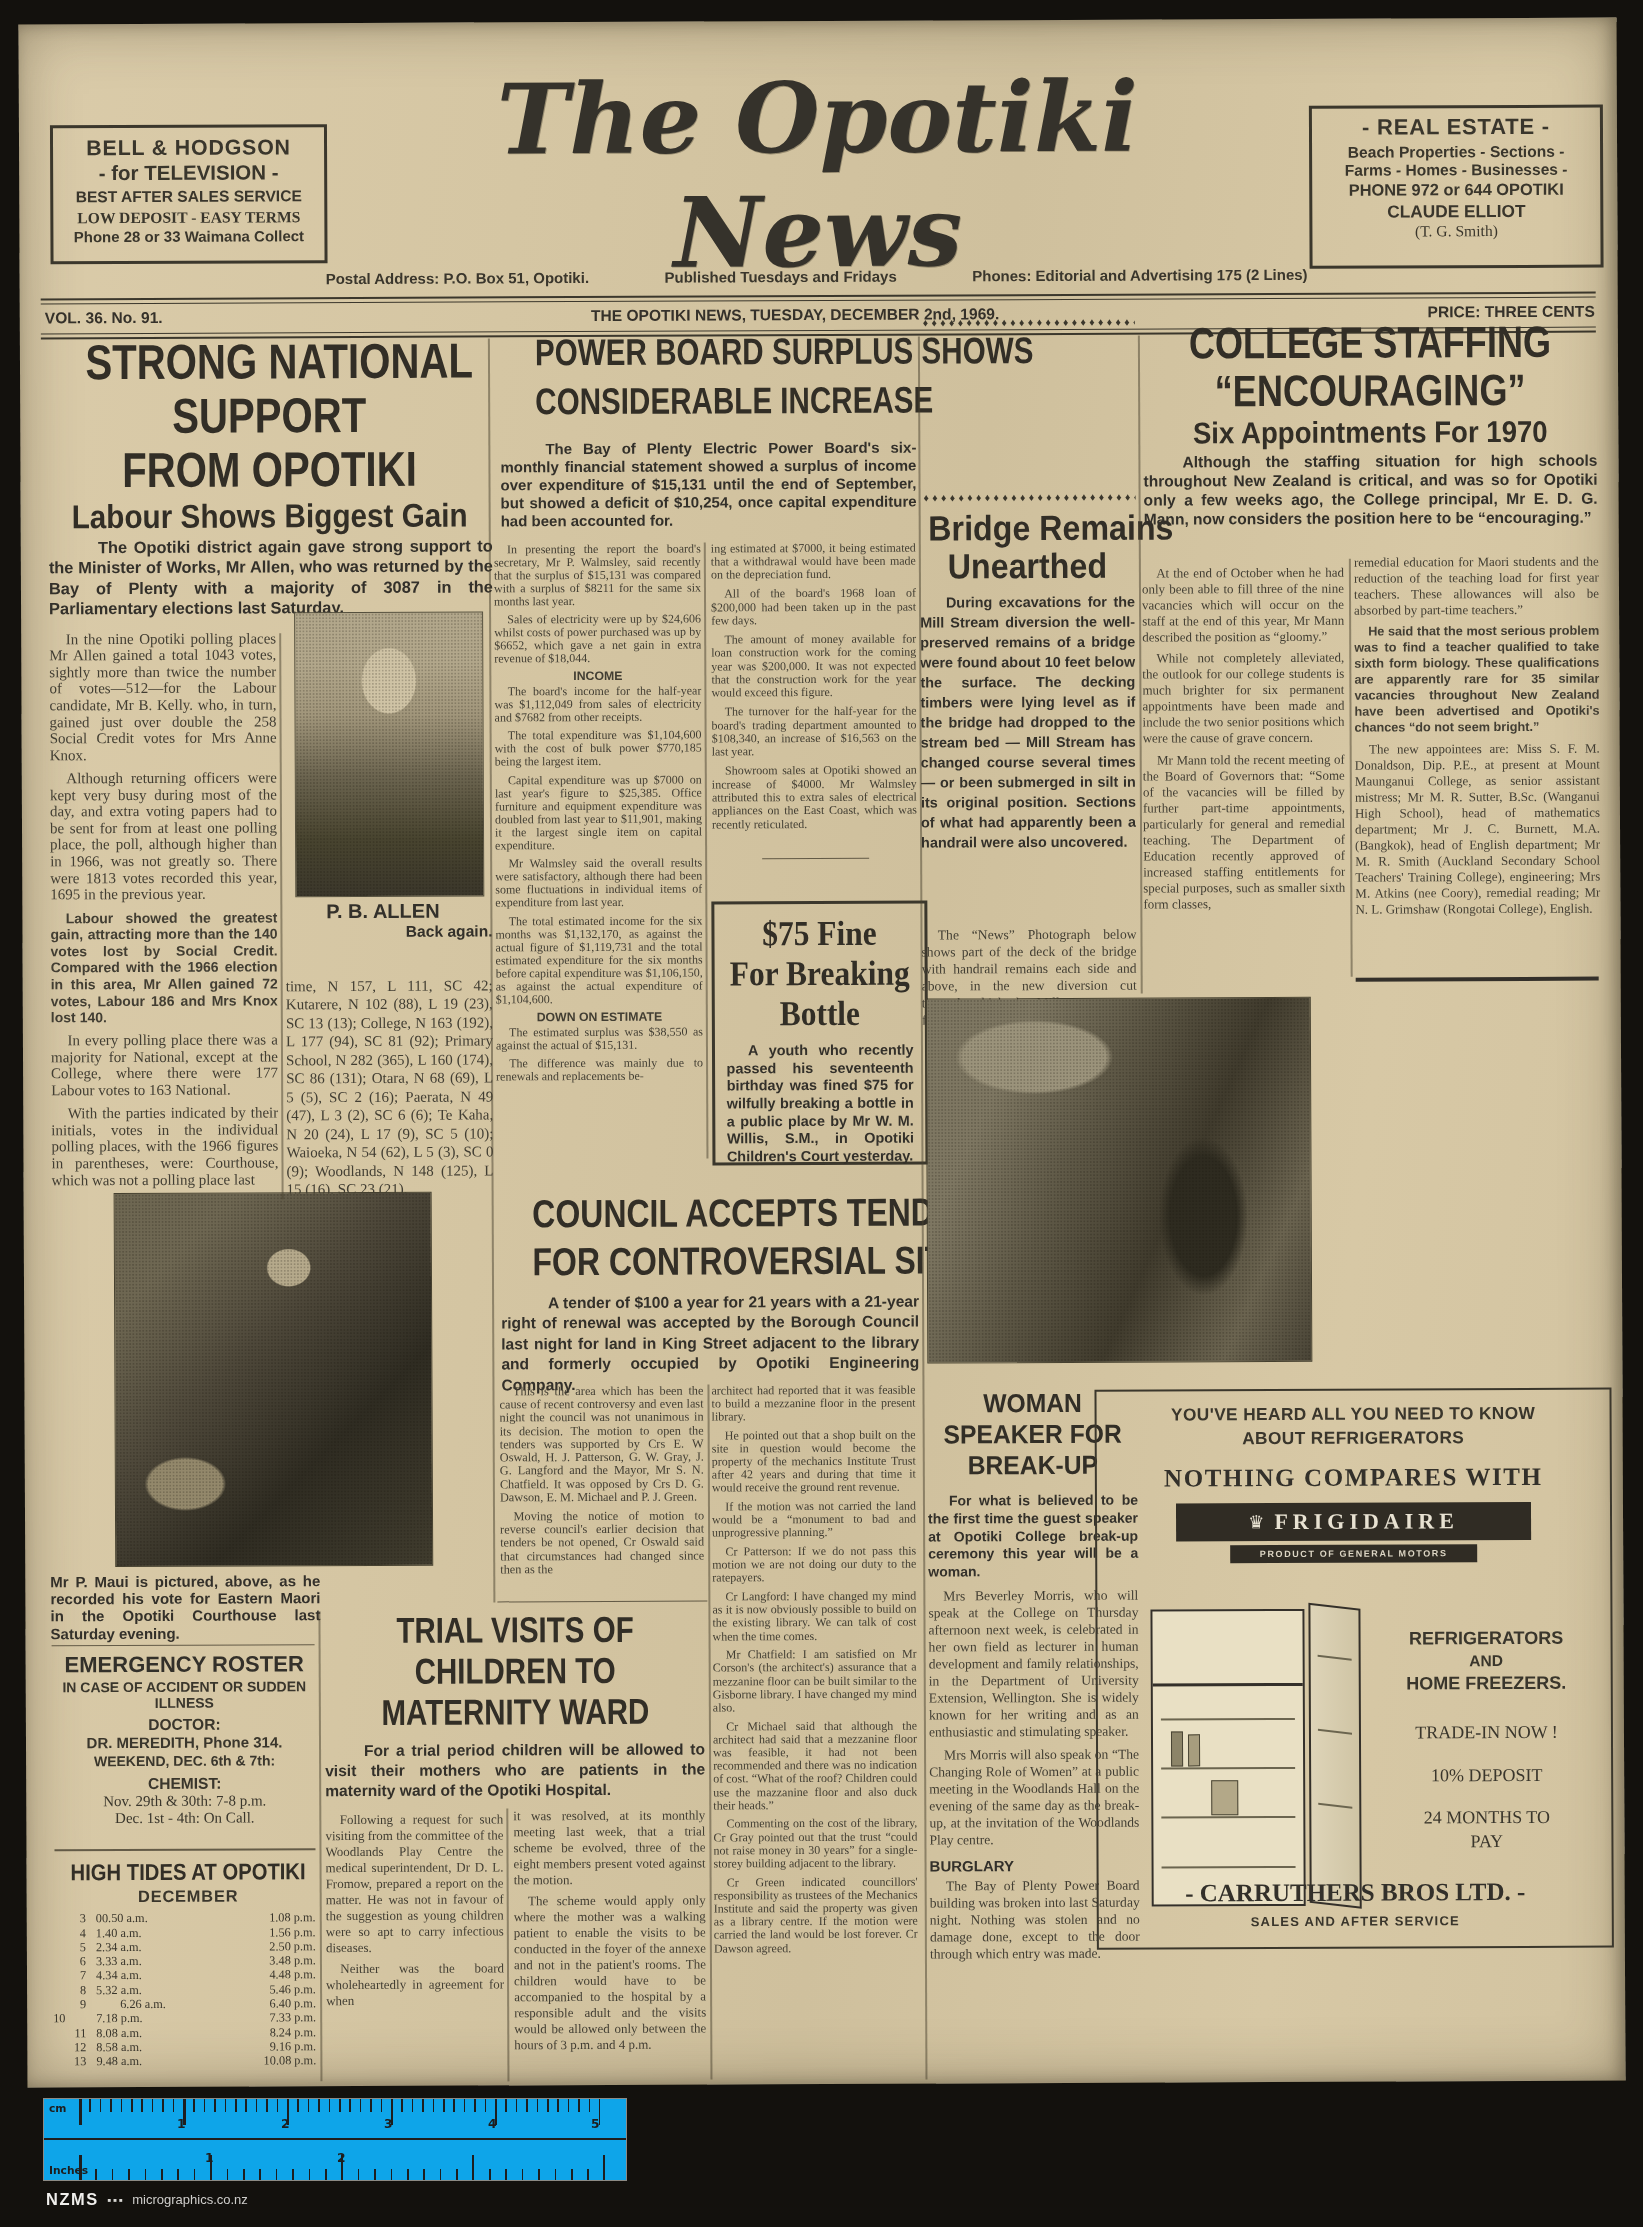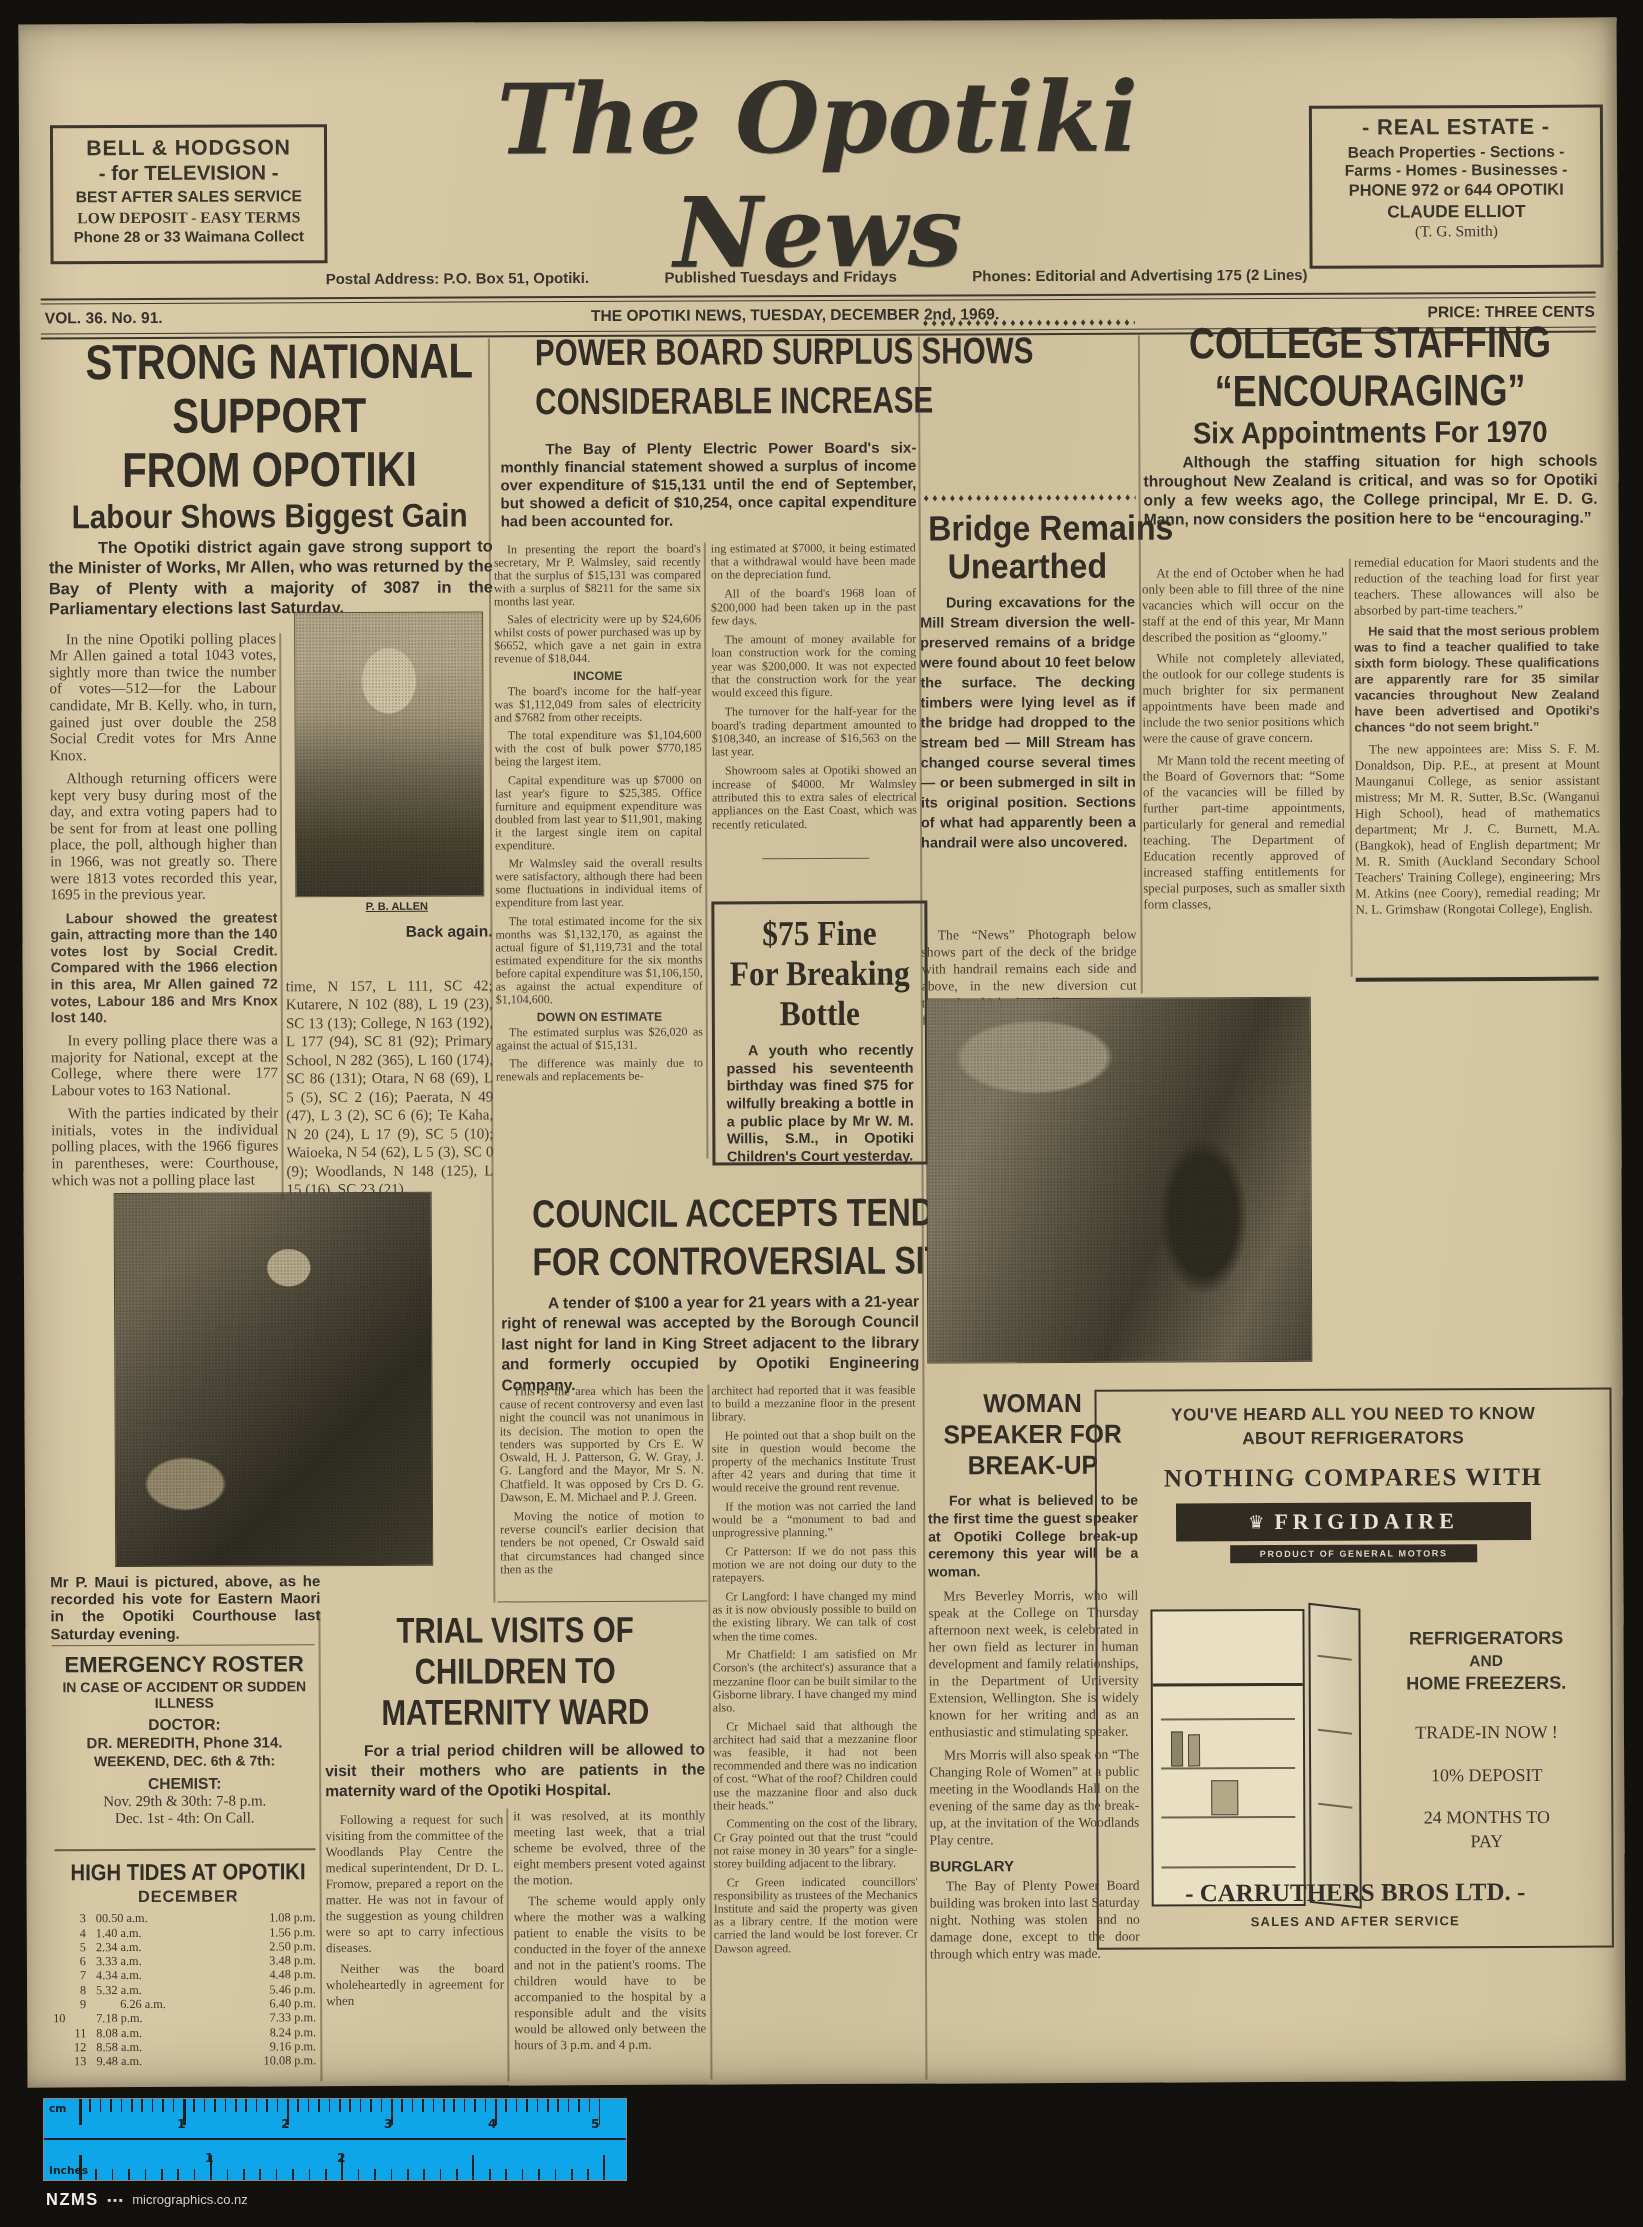--- a/index.html
+++ b/index.html
@@ -96,21 +96,21 @@
 
       <div class="abs serif j bodytxt" style="left:51px;top:628px;width:227px;height:569px;font-size:15px;line-height:16.6px;overflow:hidden;">
         <p class="p">In the nine Opotiki polling places Mr Allen gained a total 1043 votes, sightly more than twice the number of votes—512—for the Labour candidate, Mr B. Kelly. who, in turn, gained just over double the 258 Social Credit votes for Mrs Anne Knox.</p>
         <p class="p">Although returning officers were kept very busy during most of the day, and extra voting papers had to be sent for from at least one polling place, the poll, although higher than in 1966, was not greatly so. There were 1813 votes recorded this year, 1695 in the previous year.</p>
         <p class="p b" style="font-family:'Liberation Sans',sans-serif;font-size:14px;">Labour showed the greatest gain, attracting more than the 140 votes lost by Social Credit. Compared with the 1966 election in this area, Mr Allen gained 72 votes, Labour 186 and Mrs Knox lost 140.</p>
         <p class="p">In every polling place there was a majority for National, except at the College, where there were 177 Labour votes to 163 National.</p>
         <p class="p">With the parties indicated by their initials, votes in the individual polling places, with the 1966 figures in parentheses, were: Courthouse, which was not a polling place last</p>
       </div>
 
       <div class="abs photo" style="left:296px;top:610px;width:187px;height:283px;border:0.8px solid #55503e;background:radial-gradient(ellipse 44px 53px at 50% 24%,#cfc3a5 0 60%,rgba(0,0,0,0) 63%),linear-gradient(to bottom,#b2a78b 0 18%,#a1967b 36%,#6b644f 58%,#48442f 80%,#3b372b 100%);"></div>
-      <div class="abs c b" style="left:294px;top:898px;width:207px;font-size:11px;color:#33302a;text-decoration:underline;">P. B. ALLEN</div>
+      <div class="abs c b" style="left:280px;top:898px;width:207px;font-size:20px;color:#33302a;">P. B. ALLEN</div>
       <div class="abs c b" style="left:286px;top:921px;width:207px;font-size:15.6px;color:#33302a;text-align:right;">Back again.</div>
 
       <div class="abs serif j bodytxt" style="left:286px;top:975px;width:207px;height:220px;font-size:15px;line-height:18.5px;overflow:hidden;">time, N 157, L 111, SC 42; Kutarere, N 102 (88), L 19 (23), SC 13 (13); College, N 163 (192), L 177 (94), SC 81 (92); Primary School, N 282 (365), L 160 (174), SC 86 (131); Otara, N 68 (69), L 5 (5), SC 2 (16); Paerata, N 49 (47), L 3 (2), SC 6 (6); Te Kaha, N 20 (24), L 17 (9), SC 5 (10); Waioeka, N 54 (62), L 5 (3), SC 0 (9); Woodlands, N 148 (125), L 15 (16), SC 23 (21).</div>
 
       <div class="abs photo" style="left:113px;top:1190px;width:316px;height:372px;border:0.8px solid #45402f;background:radial-gradient(ellipse 36px 31px at 55% 20%,#b5a98b 0 58%,rgba(0,0,0,0) 62%),radial-gradient(ellipse 74px 49px at 22% 78%,#93886b 0 50%,rgba(0,0,0,0) 55%),linear-gradient(135deg,#6e6752 0 18%,#4e483a 42%,#2f2c22 68%,#403c2e 100%);"></div>
       <div class="abs b j" style="left:48px;top:1570px;width:270px;font-size:15px;line-height:17.3px;color:#33302a;">Mr P. Maui is pictured, above, as he recorded his vote for Eastern Maori in the Opotiki Courthouse last Saturday evening.</div>
       <div class="abs hrule" style="left:49px;top:1642px;width:263px;"></div>
 
       <div class="abs c" style="left:49px;top:1649px;width:265px;">
         <div class="b" style="font-size:22px;color:#33302a;">EMERGENCY ROSTER</div>
@@ -197,21 +197,21 @@
       <div class="abs serif j bodytxt" style="left:496px;top:542px;width:207px;height:635px;font-size:12px;line-height:13px;overflow:hidden;">
         <p class="p">In presenting the report the board's secretary, Mr P. Walmsley, said recently that the surplus of $15,131 was compared with a surplus of $8211 for the same six months last year.</p>
         <p class="p">Sales of electricity were up by $24,606 whilst costs of power purchased was up by $6652, which gave a net gain in extra revenue of $18,044.</p>
         <div class="c b" style="font-family:'Liberation Sans',sans-serif;font-size:12.3px;margin:1.6px 0;">INCOME</div>
         <p class="p">The board's income for the half-year was $1,112,049 from sales of electricity and $7682 from other receipts.</p>
         <p class="p">The total expenditure was $1,104,600 with the cost of bulk power $770,185 being the largest item.</p>
         <p class="p">Capital expenditure was up $7000 on last year's figure to $25,385. Office furniture and equipment expenditure was doubled from last year to $11,901, making it the largest single item on capital expenditure.</p>
         <p class="p">Mr Walmsley said the overall results were satisfactory, although there had been some fluctuations in individual items of expenditure from last year.</p>
         <p class="p">The total estimated income for the six months was $1,132,170, as against the actual figure of $1,119,731 and the total estimated expenditure for the six months before capital expenditure was $1,106,150, as against the actual expenditure of $1,104,600.</p>
         <div class="c b" style="font-family:'Liberation Sans',sans-serif;font-size:12.3px;margin:1.6px 0;">DOWN ON ESTIMATE</div>
-        <p class="p">The estimated surplus was $26,020 as against the actual of $15,131.</p>
+        <p class="p">The estimated surplus was $38,550 as against the actual of $15,131.</p>
         <p class="p">The difference was mainly due to renewals and replacements be-</p>
       </div>
 
       <div class="abs serif j bodytxt" style="left:713px;top:542px;width:205px;height:298px;font-size:12px;line-height:13.4px;overflow:hidden;">
         <p class="p0">ing estimated at $7000, it being estimated that a withdrawal would have been made on the depreciation fund.</p>
         <p class="p">All of the board's 1968 loan of $200,000 had been taken up in the past few days.</p>
         <p class="p">The amount of money available for loan construction work for the coming year was $200,000. It was not expected that the construction work for the year would exceed this figure.</p>
         <p class="p">The turnover for the half-year for the board's trading department amounted to $108,340, an increase of $16,563 on the last year.</p>
         <p class="p">Showroom sales at Opotiki showed an increase of $4000. Mr Walmsley attributed this to extra sales of electrical appliances on the East Coast, which was recently reticulated.</p>
       </div>

